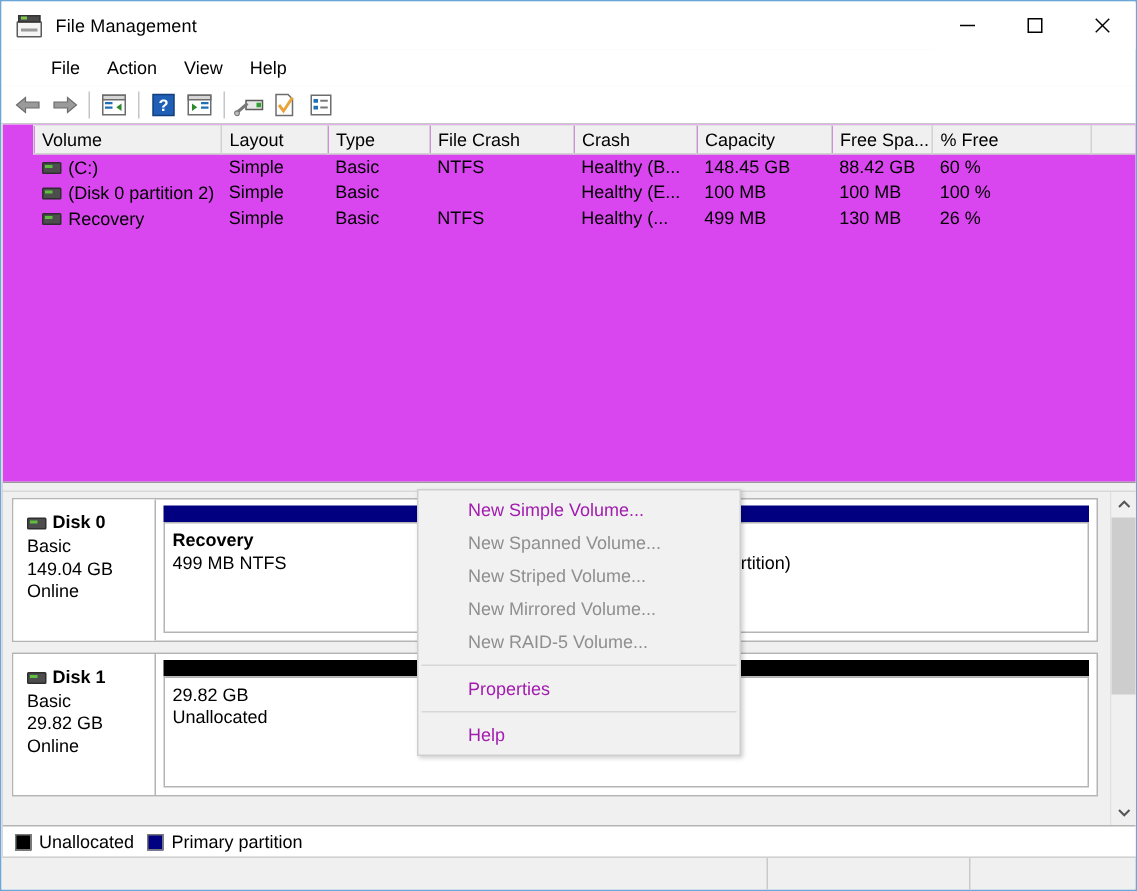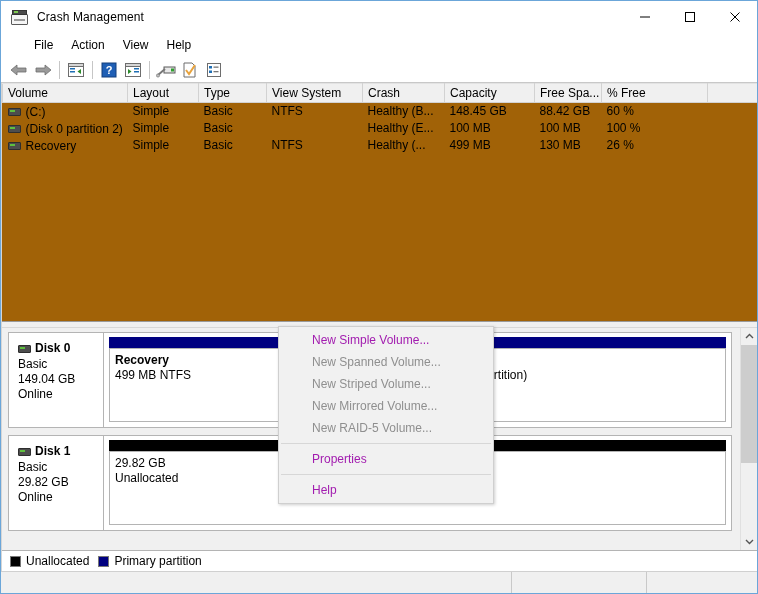--- a/index.html
+++ b/index.html
@@ -101,23 +101,24 @@
     display: flex;
     flex-direction: column;
     border-left: 1px solid #d6d6d6;
     min-height: 0;
   }
 
   
   #volume-pane {
     height: 238px;
     flex: 0 0 auto;
-    background: #a16207;
+    background: #d946ef;
     position: relative;
     overflow: hidden;
+    padding-left: 20px;
   }
   table.vol {
     width: 100%;
     border-collapse: collapse;
     table-layout: fixed;
     font-size: 12px;
   }
   table.vol th {
     background: #f0f0f0;
     border: 1px solid #d2d2d2;
@@ -349,21 +350,21 @@
 
 <div id="window">
 
   <div id="titlebar">
     <div id="title-icon">
       <div class="body"></div>
       <div class="top"></div>
       <div class="led"></div>
       <div class="slot"></div>
     </div>
-    <span id="title-text">Crash Management</span>
+    <span id="title-text">File Management</span>
     <div id="titlebar-spacer"></div>
 
     <div class="winbtn">
       <svg width="12" height="12" viewBox="0 0 12 12">
         <line x1="1" y1="6" x2="11" y2="6" stroke="#000" stroke-width="1"></line>
       </svg>
     </div>
     <div class="winbtn">
       <svg width="12" height="12" viewBox="0 0 12 12">
         <rect x="1.5" y="1.5" width="9" height="9" fill="none" stroke="#000" stroke-width="1"></rect>
@@ -472,21 +473,21 @@
           <col style="width:90px">
           <col style="width:67px">
           <col style="width:106px">
           <col style="width:52px">
         </colgroup>
         <thead>
           <tr>
             <th>Volume</th>
             <th>Layout</th>
             <th>Type</th>
-            <th>View System</th>
+            <th>File Crash</th>
             <th>Crash</th>
             <th>Capacity</th>
             <th>Free Spa...</th>
             <th>% Free</th>
             <th></th>
           </tr>
         </thead>
         <tbody>
           <tr>
             <td class="volcell">

